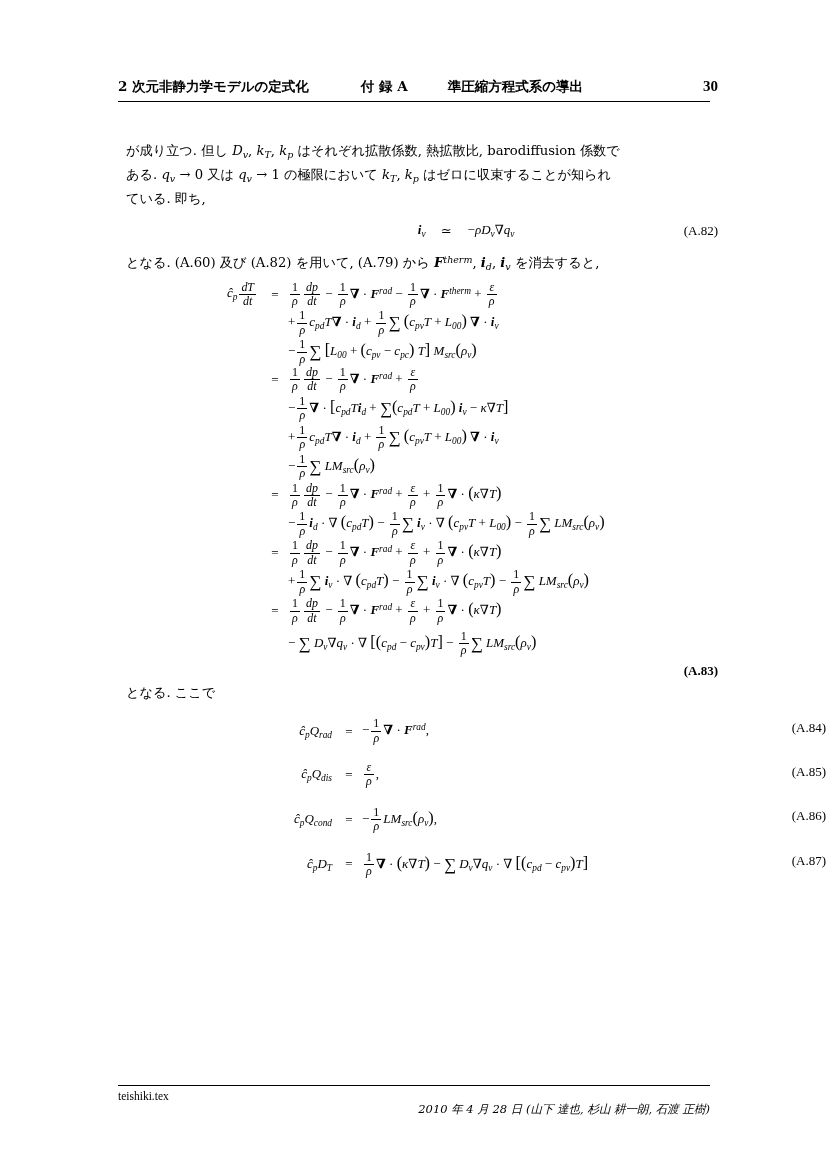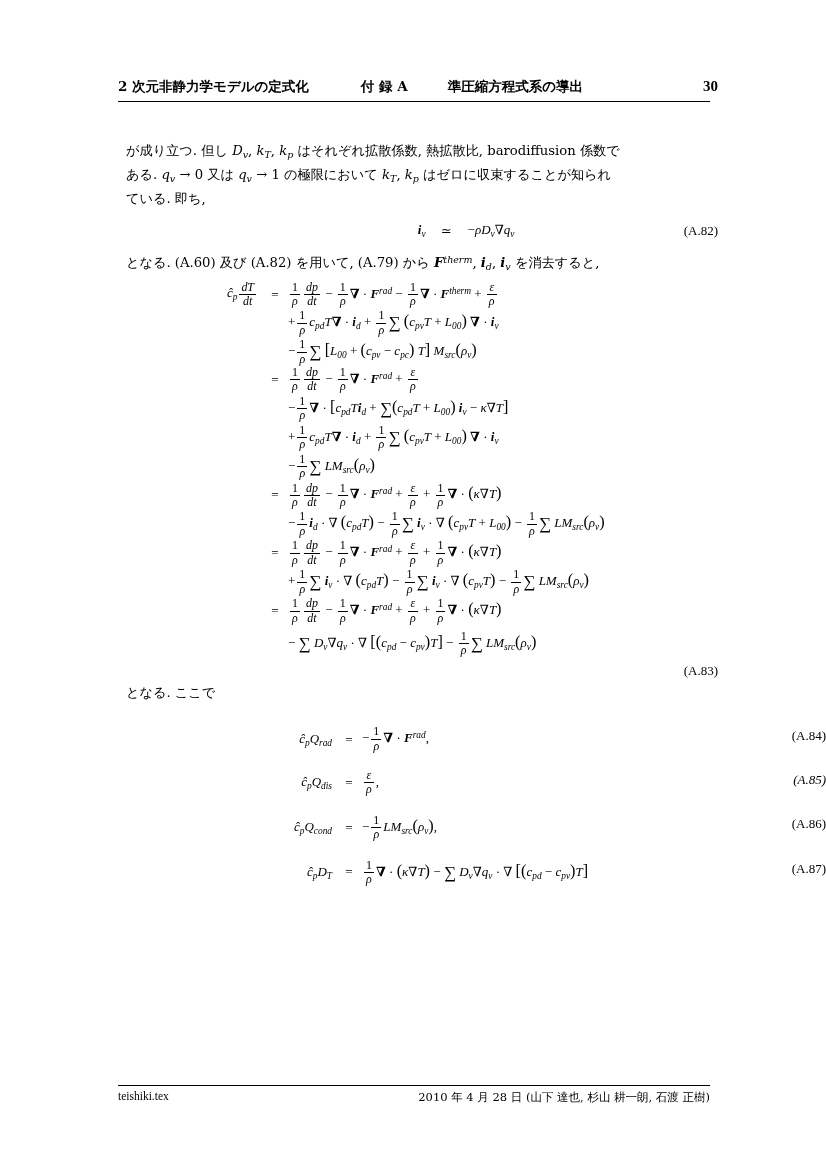--- a/index.html
+++ b/index.html
@@ -146,23 +146,24 @@
     height: 1px;
     background: #000;
   }
   .footer {
     position: absolute;
     left: 118px;
     top: 1090px;
     width: 592px;
     display: flex;
     font-size: 11.5px;
+    flex-direction: column;
   }
   .footer .f-left { }
-  .footer .f-right { margin-left: auto; }
+  .footer .f-right { margin-left: auto; font-style: italic; }
 </style>
 </head>
 <body>
 
 <div class="page">
 
   <div class="header">
     <span class="h-left ja">2 次元非静力学モデルの定式化</span>
     <span class="h-mid ja">付 録 A</span>
     <span class="h-mid2 ja">準圧縮方程式系の導出</span>
@@ -424,30 +425,30 @@
         <div class="rhs" style="padding-top:4px;">
           − <span class="sum">∑</span> <i class="v">D<span class="sub">v</span></i>∇<i class="v">q<span class="sub">v</span></i> · ∇
           <span class="paren-big">[</span><span class="paren-big">(</span><i class="v">c<span class="sub">pd</span></i> − <i class="v">c<span class="sub">pv</span></i><span class="paren-big">)</span><i class="v">T</i><span class="paren-big">]</span>
           − <span class="frac">
               <span class="num">1</span>
               <span class="den"><i class="v">ρ</i></span>
             </span><span class="sum">∑</span> <i class="v">LM<span class="sub">src</span></i><span class="paren-big">(</span><i class="v">ρ<span class="sub">v</span></i><span class="paren-big">)</span>
         </div>
       </div>
 
-      <div style="position:relative;height:22px;">
+      <div style="position:relative;height:22px;font-weight:bold;">
         <span class="eqnum" style="top:2px;">(A.83)</span>
       </div>
     </div>
 
     <div class="para ja" style="margin-top:2px;">
       となる. ここで
     </div>
 
-    <div class="align2" style="margin-top:22px;">
+    <div class="align2" style="margin-top:14px;">
 
       <div class="lhs">
         <i class="v">ĉ<span class="sub">p</span>Q<span class="sub">rad</span></i>
       </div>
       <div class="rel">=</div>
       <div class="rhs">
         −<span class="frac">
             <span class="num">1</span>
             <span class="den"><i class="v">ρ</i></span>
           </span><span class="bi">∇</span> · <span class="bi">F</span><span class="sup" style="font-style:italic;">rad</span>,
@@ -456,21 +457,21 @@
 
       <div class="lhs">
         <i class="v">ĉ<span class="sub">p</span>Q<span class="sub">dis</span></i>
       </div>
       <div class="rel">=</div>
       <div class="rhs">
         <span class="frac">
             <span class="num"><i class="v">ε</i></span>
             <span class="den"><i class="v">ρ</i></span>
           </span>,
-        <span class="tagabs" style="right:-108px;font-style:italic;">(A.85)</span>
+        <span class="tagabs" style="right:-108px;">(A.85)</span>
       </div>
 
       <div class="lhs">
         <i class="v">ĉ<span class="sub">p</span>Q<span class="sub">cond</span></i>
       </div>
       <div class="rel">=</div>
       <div class="rhs">
         −<span class="frac">
             <span class="num">1</span>
             <span class="den"><i class="v">ρ</i></span>

